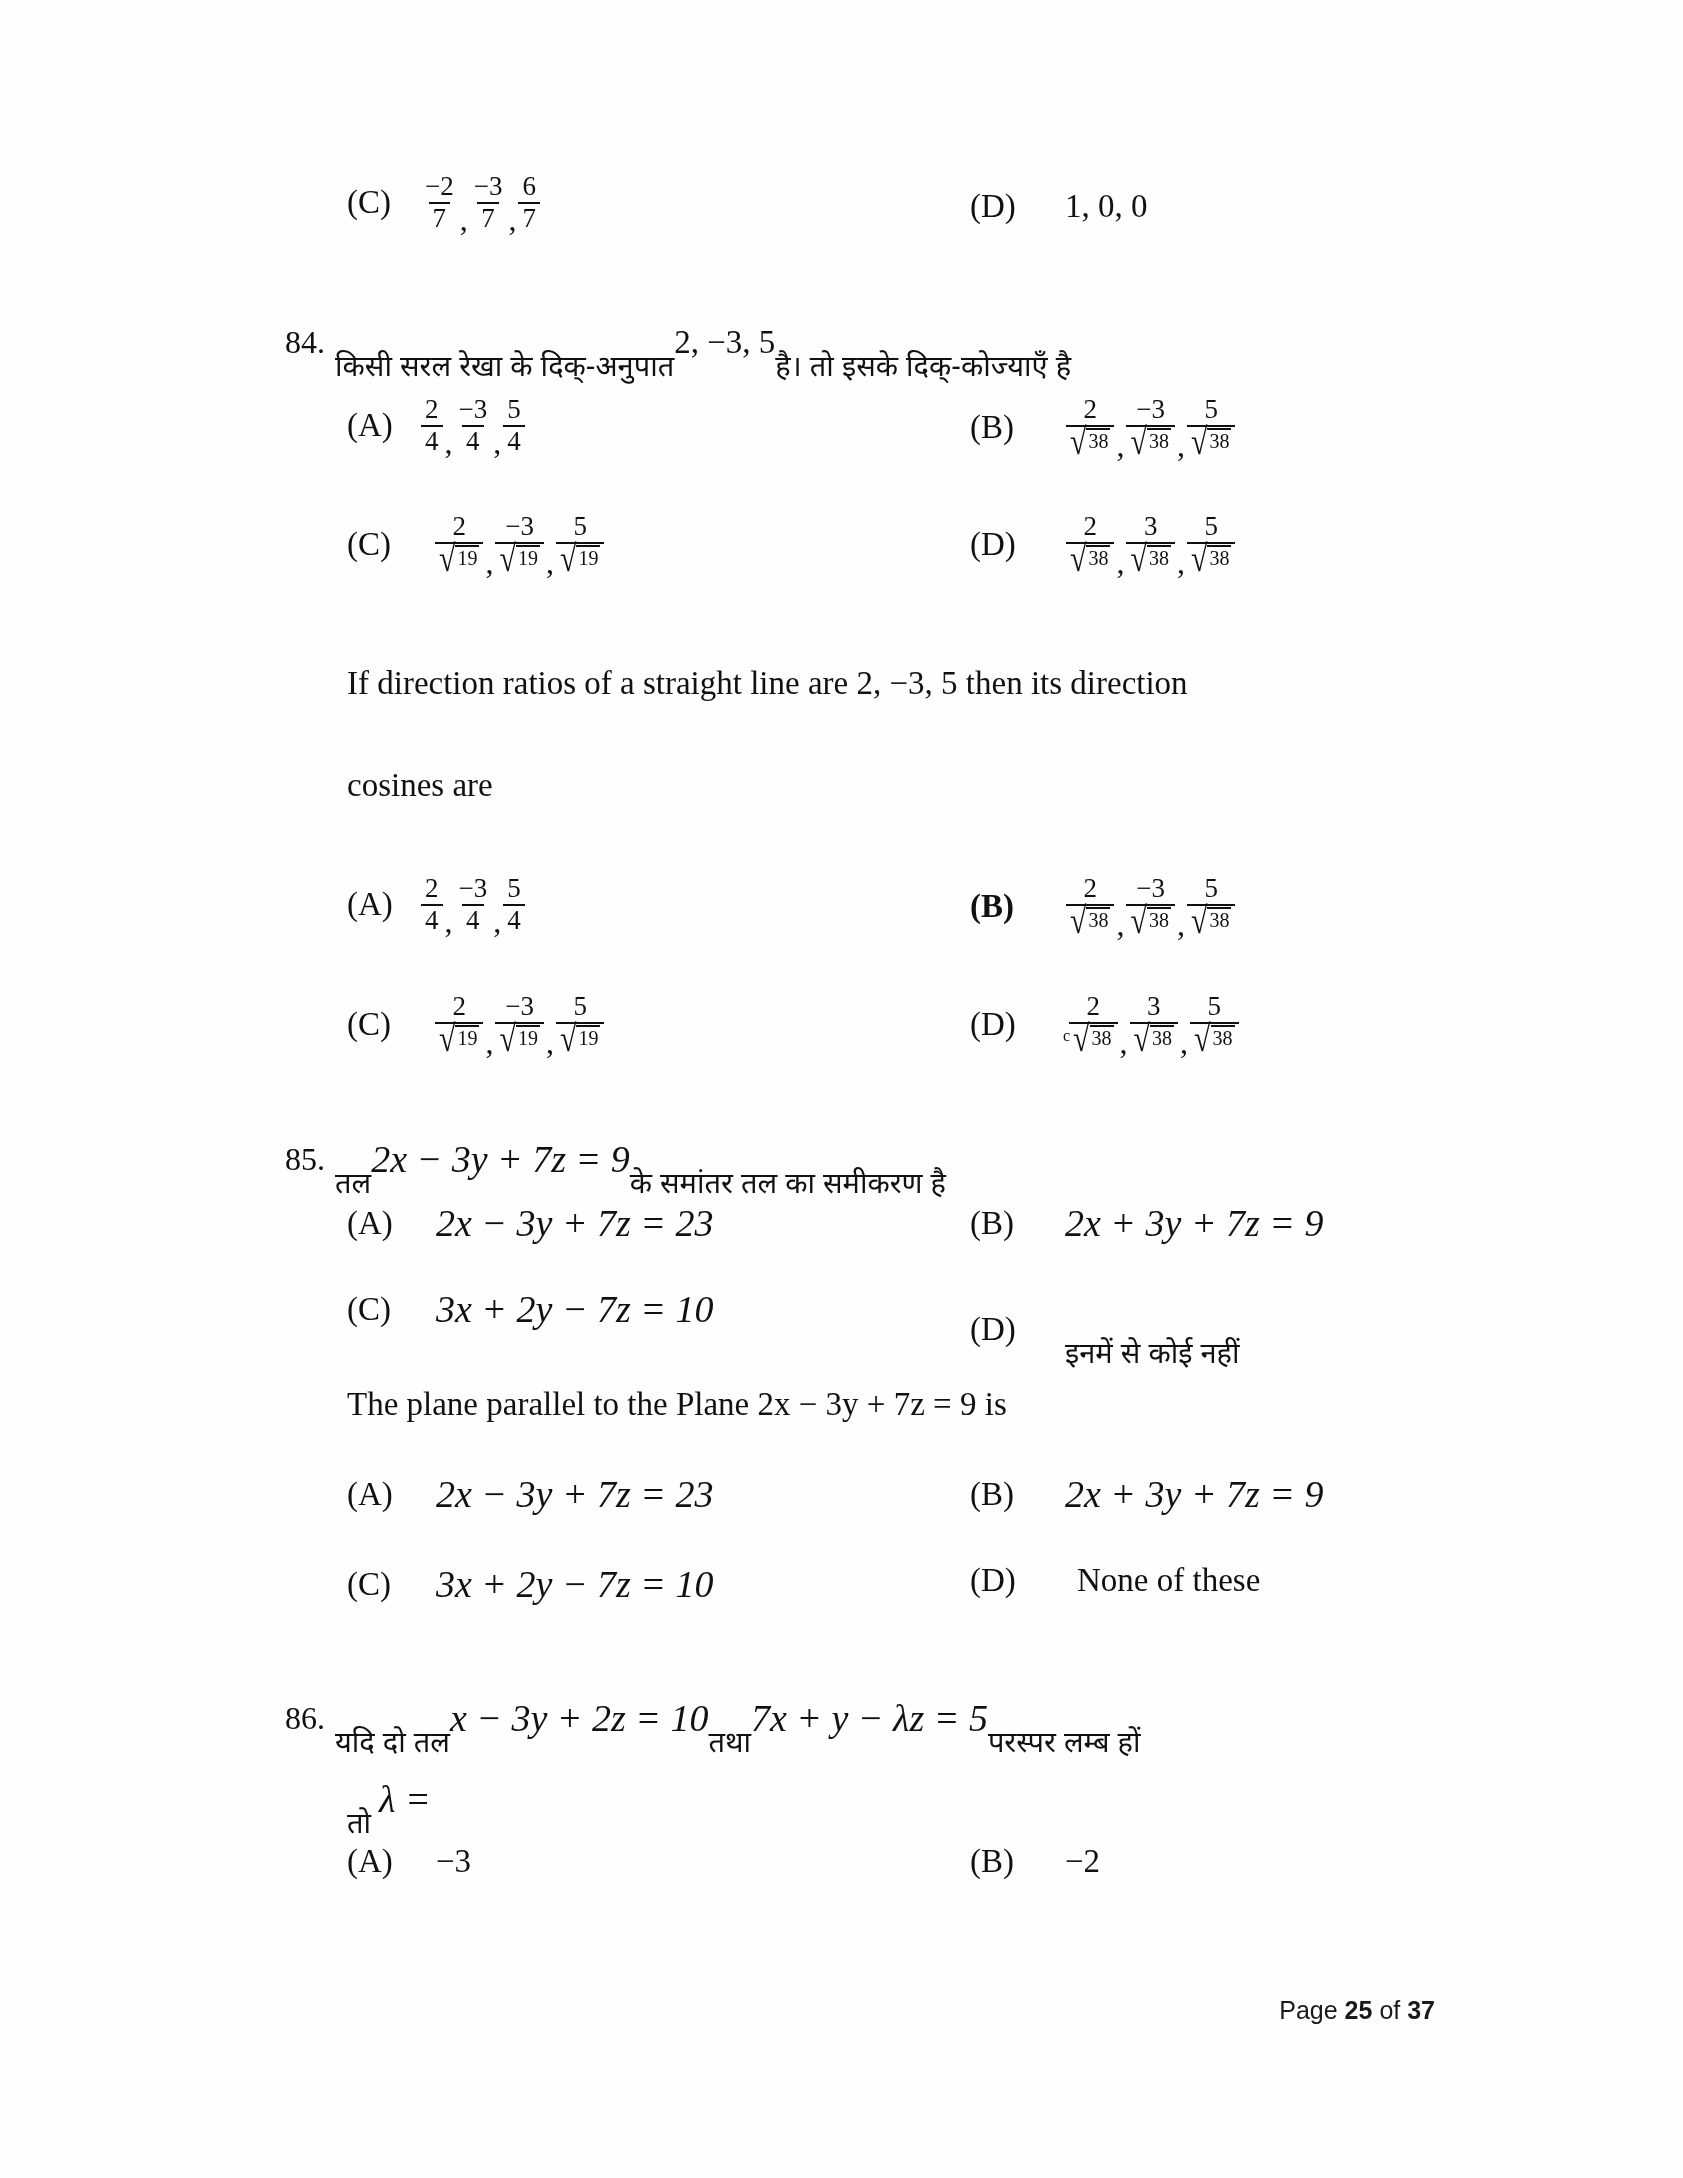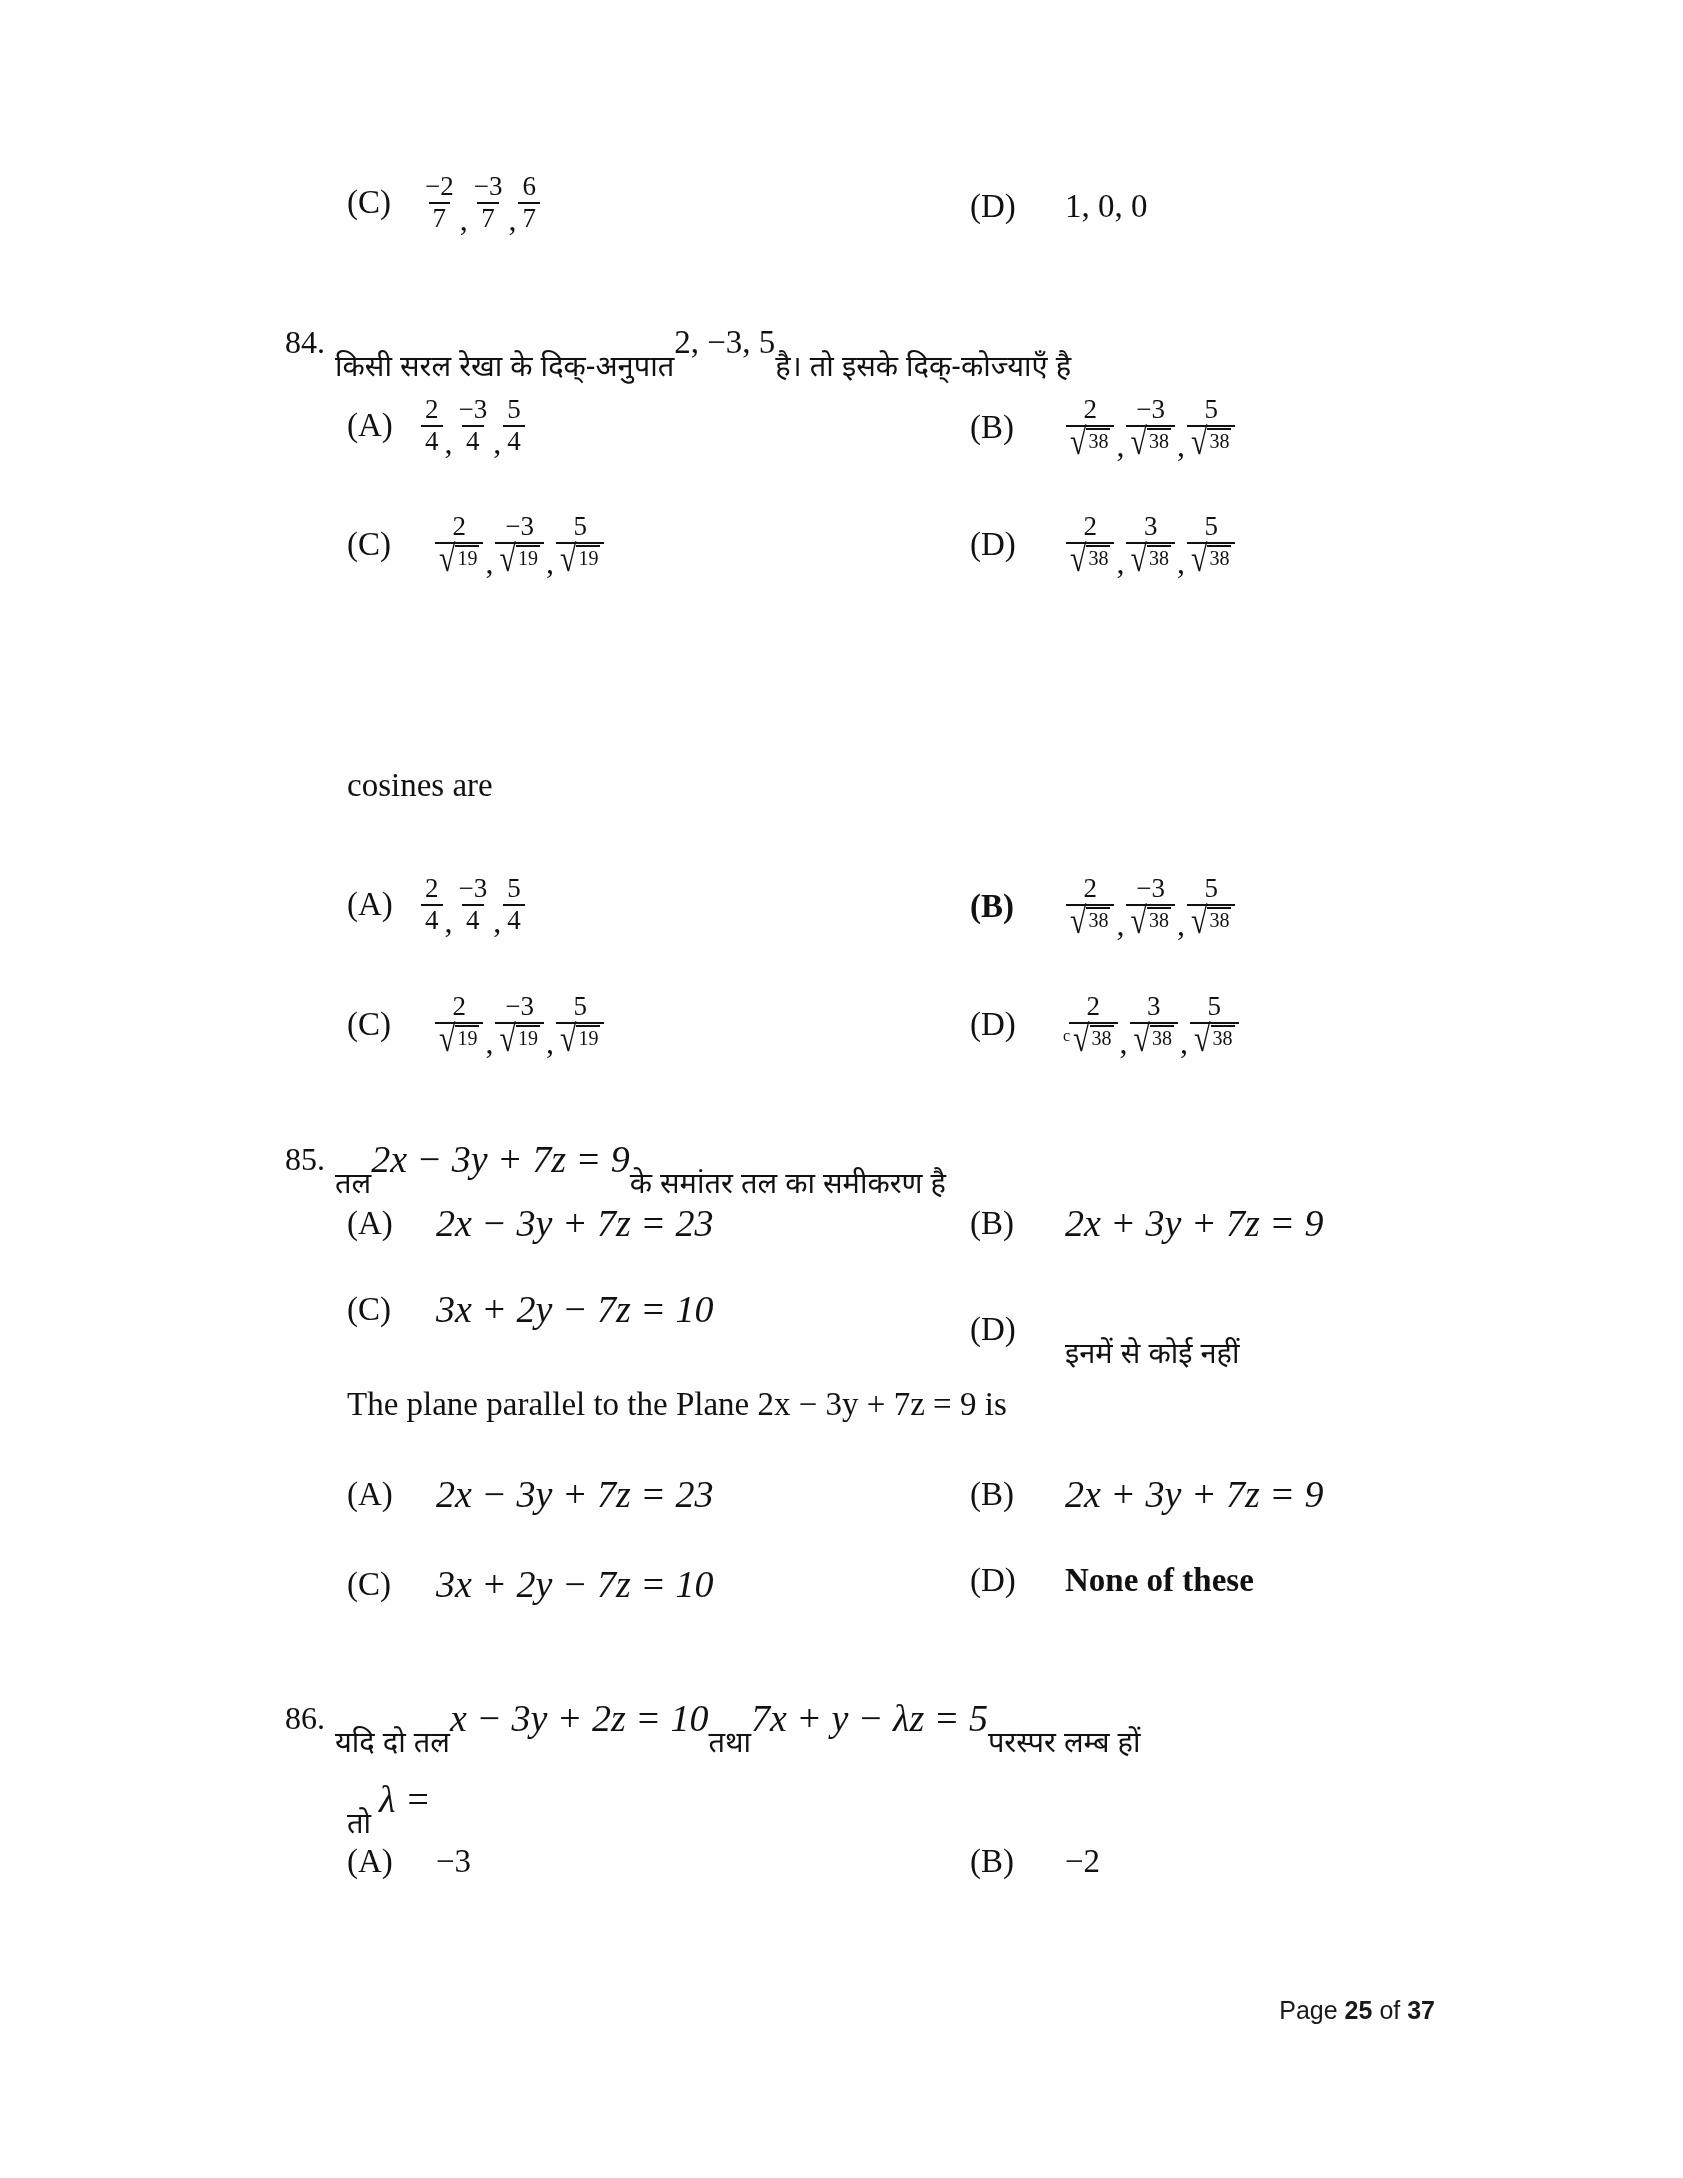--- a/index.html
+++ b/index.html
@@ -296,20 +296,23 @@
         <span class="den">
           <span class="sqrt">
               <span class="radical">√</span>
               <span class="rad-body">38</span>
             </span>
         </span>
       </span>
     </span>
   </div>
 
+  <div class="row" style="left:347px; top:665px;">
+    <span class="engline">If direction ratios of a straight line are 2, −3, 5 then its direction</span>
+  </div>
   <div class="row" style="left:347px; top:767px;">
     <span class="engline">cosines are</span>
   </div>
 
   <div class="row" style="left:347px; top:875px;">
     <span class="optlabel">(A)</span>
     <span class="optbody">
       <span class="frac">
         <span class="num">2</span>
         <span class="den">4</span>
@@ -470,21 +473,21 @@
     <span class="optlabel">(B)</span>
     <span class="mathtext" style="margin-left:22px;">2x + 3y + 7z = 9</span>
   </div>
 
   <div class="row" style="left:347px; top:1562px;">
     <span class="optlabel">(C)</span>
     <span class="mathtext" style="margin-left:16px;">3x + 2y − 7z = 10</span>
   </div>
   <div class="row" style="left:970px; top:1562px;">
     <span class="optlabel">(D)</span>
-    <span class="engline" style="margin-left:22px;font-weight:bold;">None of these</span>
+    <span class="engline" style="margin-left:34px;">None of these</span>
   </div>
 
   <div class="row" style="left:285px; top:1676px;">
     <span class="qnum">86.</span>
     <span class="hindi">यदि दो तल </span>
     <span class="mathtext">x − 3y + 2z = 10</span>
     <span class="hindi"> तथा </span>
     <span class="mathtext">7x + y − λz = 5</span>
     <span class="hindi"> परस्पर लम्ब हों</span>
   </div>

